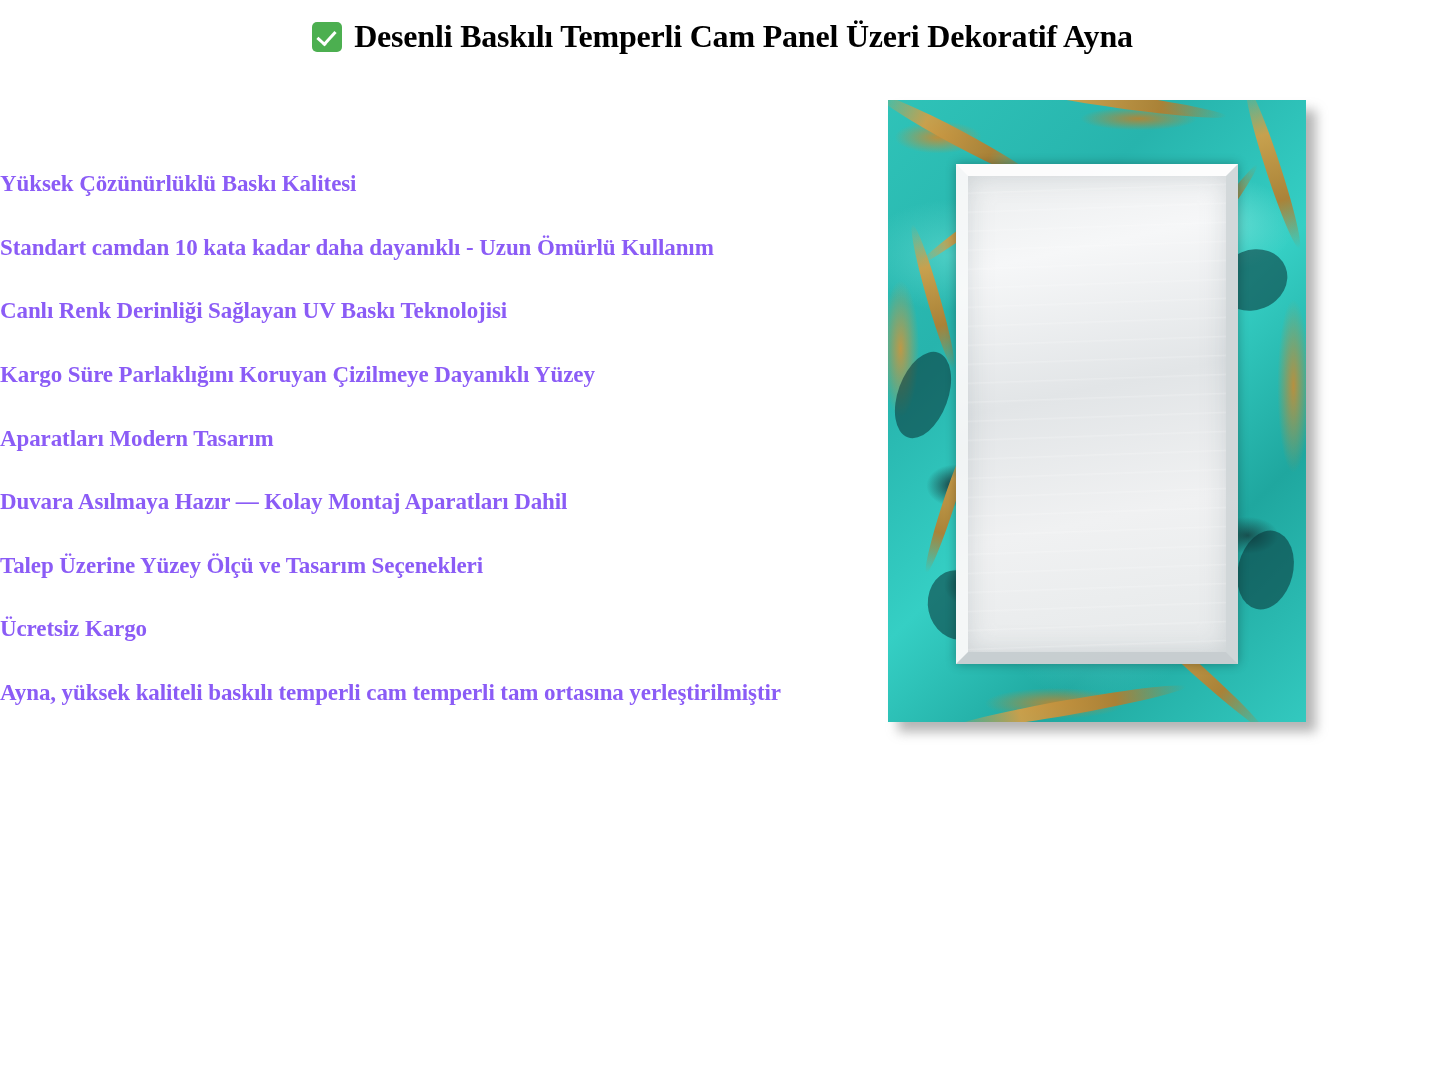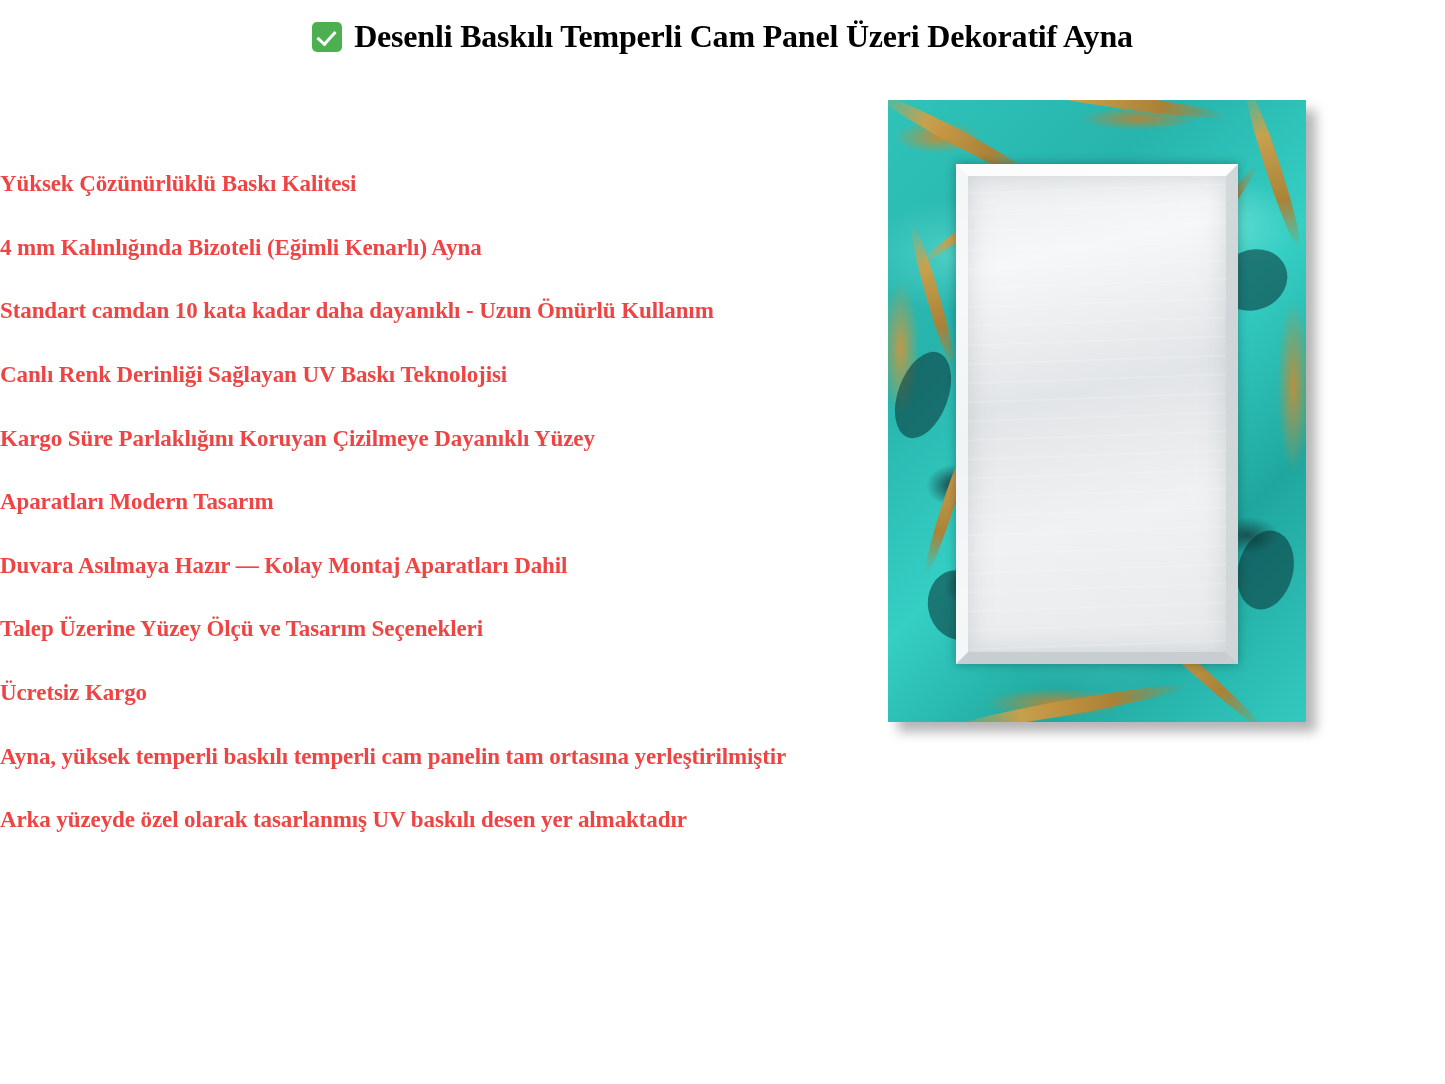--- a/index.html
+++ b/index.html
@@ -65,21 +65,21 @@
   .features {
     position: absolute;
     left: 0;
     top: 172px;
     width: 860px;
   }
   .feature-item {
     font-size: 23px;
     font-weight: bold;
     line-height: 1.05;
-    color: #ef4444;
+    color: #8b5cf6;
     margin: 0 0 39.5px 0;
     white-space: nowrap;
     letter-spacing: -0.1px;
   }
   .feature-item:last-child { margin-bottom: 0; }
 
   
   .product-figure {
     position: absolute;
     left: 888px;
@@ -165,30 +165,28 @@
 
 <div class="page">
 
   <div class="title-row">
     <span class="check-badge"></span>
     <span class="title-text">Desenli Baskılı Temperli Cam Panel Üzeri Dekoratif Ayna</span>
   </div>
 
   <div class="features">
     <p class="feature-item">Yüksek Çözünürlüklü Baskı Kalitesi</p>
-    <p class="feature-item">4 mm Kalınlığında Bizoteli (Eğimli Kenarlı) Ayna</p>
     <p class="feature-item">Standart camdan 10 kata kadar daha dayanıklı - Uzun Ömürlü Kullanım</p>
     <p class="feature-item">Canlı Renk Derinliği Sağlayan UV Baskı Teknolojisi</p>
     <p class="feature-item">Kargo Süre Parlaklığını Koruyan Çizilmeye Dayanıklı Yüzey</p>
     <p class="feature-item">Aparatları Modern Tasarım</p>
     <p class="feature-item">Duvara Asılmaya Hazır — Kolay Montaj Aparatları Dahil</p>
     <p class="feature-item">Talep Üzerine Yüzey Ölçü ve Tasarım Seçenekleri</p>
     <p class="feature-item">Ücretsiz Kargo</p>
-    <p class="feature-item">Ayna, yüksek temperli baskılı temperli cam panelin tam ortasına yerleştirilmiştir</p>
-    <p class="feature-item">Arka yüzeyde özel olarak tasarlanmış UV baskılı desen yer almaktadır</p>
+    <p class="feature-item">Ayna, yüksek kaliteli baskılı temperli cam temperli tam ortasına yerleştirilmiştir</p>
   </div>
 
   <div class="product-figure">
     <div class="panel-shadow"></div>
     <div class="panel">
 
       <div class="vein" style="left:-20px; top:30px; width:180px; height:16px; transform:rotate(28deg);"></div>
       <div class="vein" style="left:120px; top:-6px; width:220px; height:14px; transform:rotate(8deg);"></div>
       <div class="vein" style="left:300px; top:60px; width:170px; height:15px; transform:rotate(72deg);"></div>
       <div class="vein" style="left:-30px; top:190px; width:150px; height:13px; transform:rotate(74deg);"></div>

